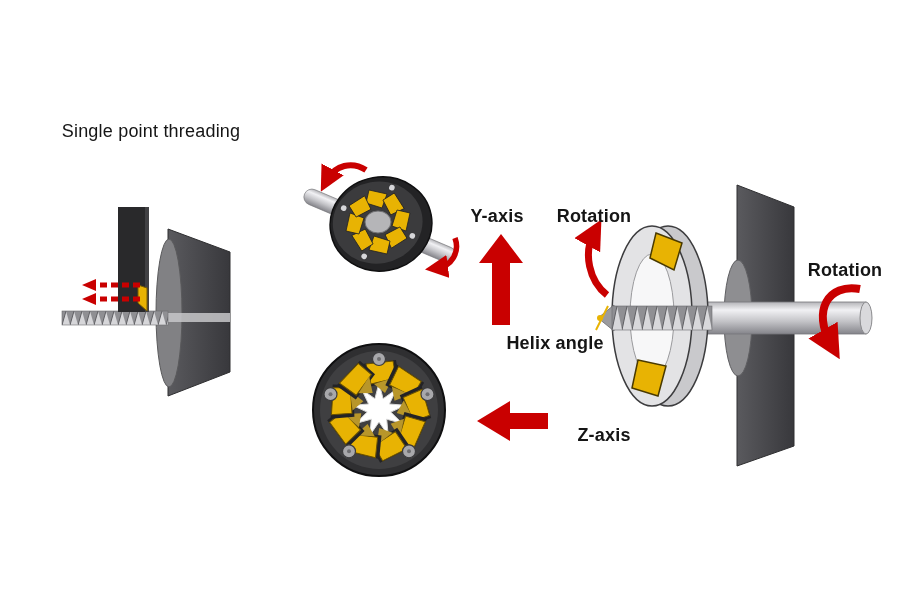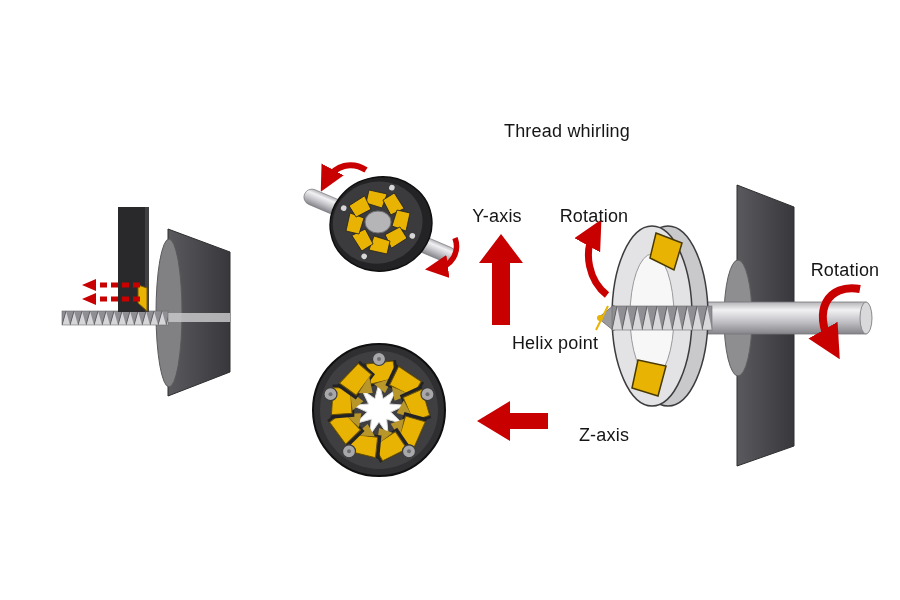--- a/index.html
+++ b/index.html
@@ -3,21 +3,21 @@
 <meta charset="utf-8">
 <style>
   html,body{margin:0;padding:0;background:#fff;}
   .canvas{
     position:relative;width:900px;height:600px;background:#ffffff;
     font-family:"Liberation Sans",sans-serif;overflow:hidden;
   }
   .canvas svg{position:absolute;left:0;top:0;}
   .lbl{
     position:absolute;transform:translate(-50%,-50%);
-    font-size:18px;font-weight:400;color:#151515;white-space:nowrap;
+    font-size:18px;font-weight:700;color:#151515;white-space:nowrap;
     letter-spacing:.2px;
   }
   .lbl.title{font-size:18px;font-weight:500;}
 </style>
 </head>
 <body>
 
 <div class="canvas">
 
   <svg width="900" height="600" viewBox="0 0 900 600">
@@ -153,19 +153,19 @@
       <rect x="612" y="306" width="100" height="24" fill="url(#thrR)" stroke="#6b6b6e" stroke-width="0.6"></rect>
       <line x1="596" y1="330" x2="608" y2="306" stroke="#e8b303" stroke-width="2"></line>
       <circle cx="600" cy="318" r="3" fill="#e8b303"></circle>
       <polygon points="656,233 682,243 674,270 650,258" fill="#e8b303" stroke="#4a3a00" stroke-width="1.5"></polygon>
       <polygon points="638,360 666,366 658,396 632,388" fill="#e8b303" stroke="#4a3a00" stroke-width="1.5"></polygon>
       <path d="M 607,295 C 589,281 583,253 594,233" fill="none" stroke="#c90000" stroke-width="7" marker-end="url(#ah)"></path>
       <path d="M 860,289 C 828,283 812,311 831,344" fill="none" stroke="#c90000" stroke-width="8" marker-end="url(#ah)"></path>
     </g>
   </svg>
 
-  <div class="lbl title" style="left:567px;top:131px">Thread whirling</div>
+  <div class="lbl title" style="left:151px;top:131px">Single point threading</div>
   <div class="lbl" style="left:497px;top:216px">Y-axis</div>
   <div class="lbl" style="left:594px;top:216px">Rotation</div>
-  <div class="lbl" style="left:555px;top:343px">Helix point</div>
+  <div class="lbl" style="left:555px;top:343px">Helix angle</div>
   <div class="lbl" style="left:604px;top:435px">Z-axis</div>
   <div class="lbl" style="left:845px;top:270px">Rotation</div>
 </div>
 
 </body></html>

